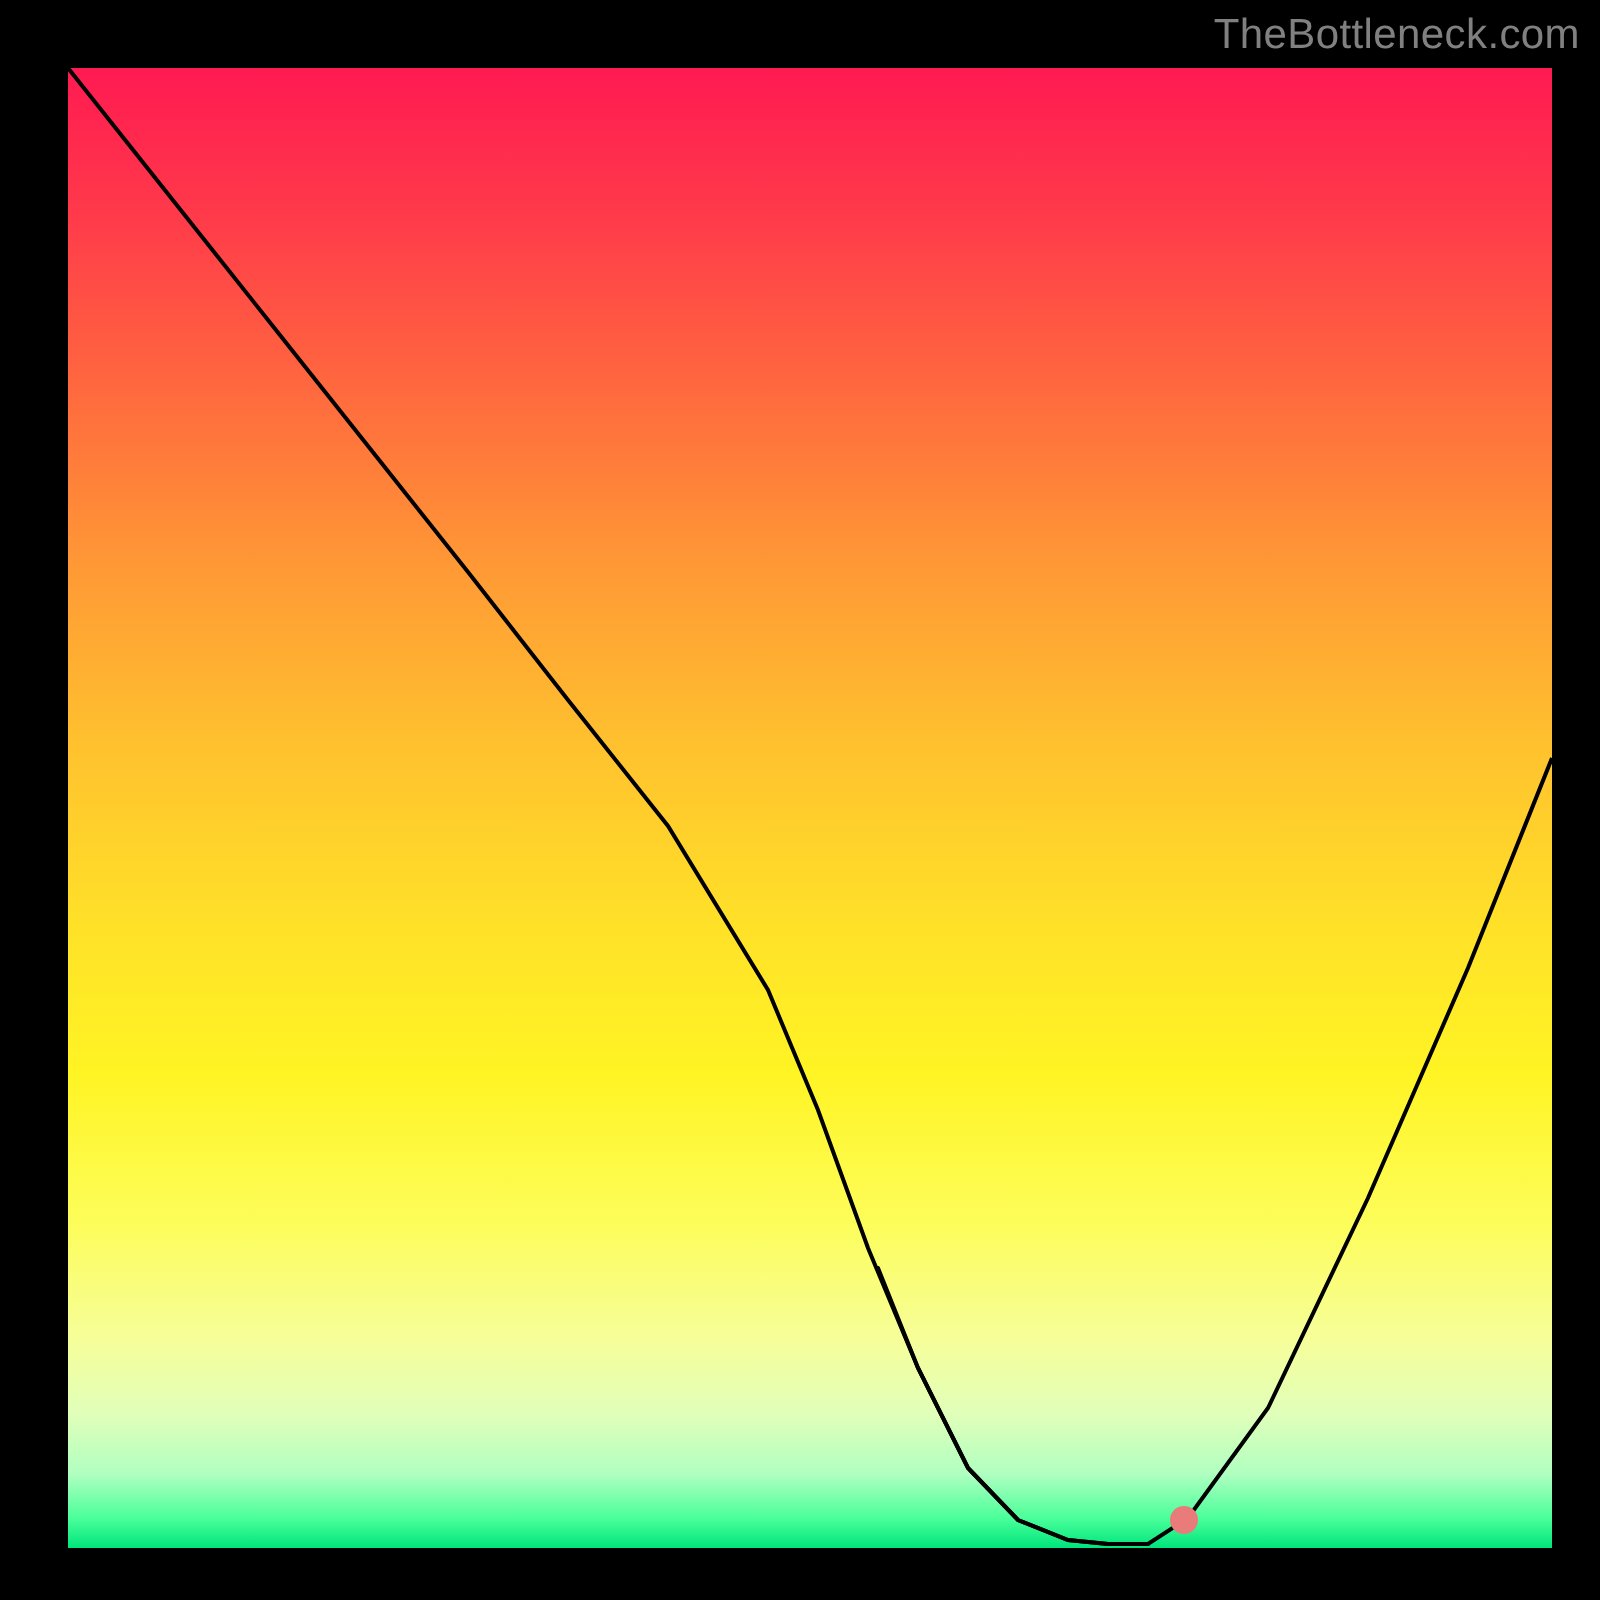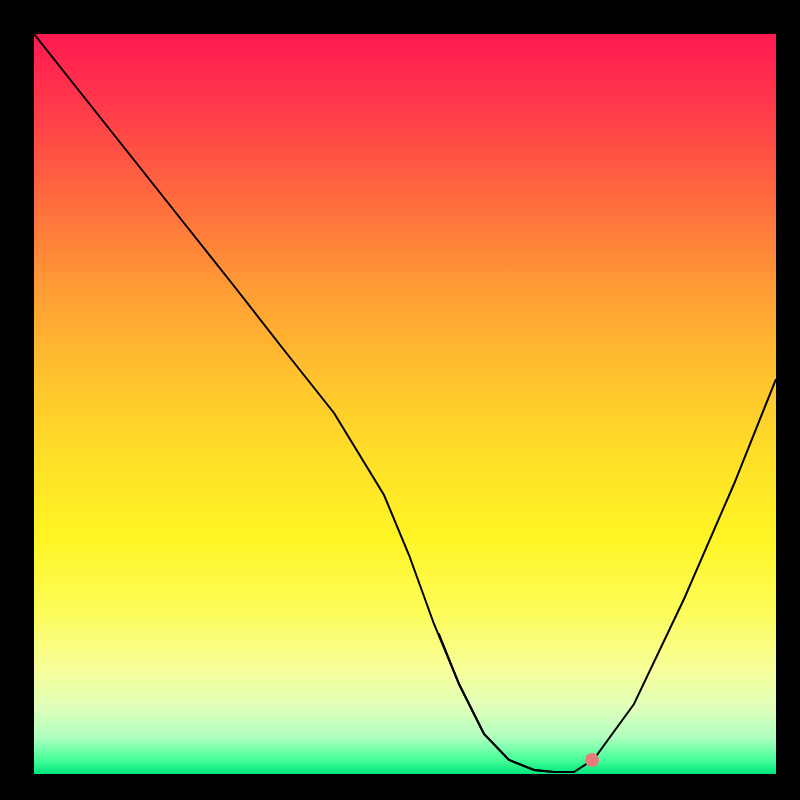--- a/index.html
+++ b/index.html
@@ -57,20 +57,21 @@
   .curve path {
     fill: none;
     stroke: #000;
     stroke-width: 2;
   }
 </style>
 </head>
 <body>
 
 <div class="canvas">
+  <span class="attribution">TheBottleneck.com</span>
 
   <div class="plot">
     <svg class="curve" viewBox="0 0 742 740">
       <path d="M 0 0
                L 50 63
                L 100 126
                L 150 189
                L 200 252
                L 250 316
                L 300 379

